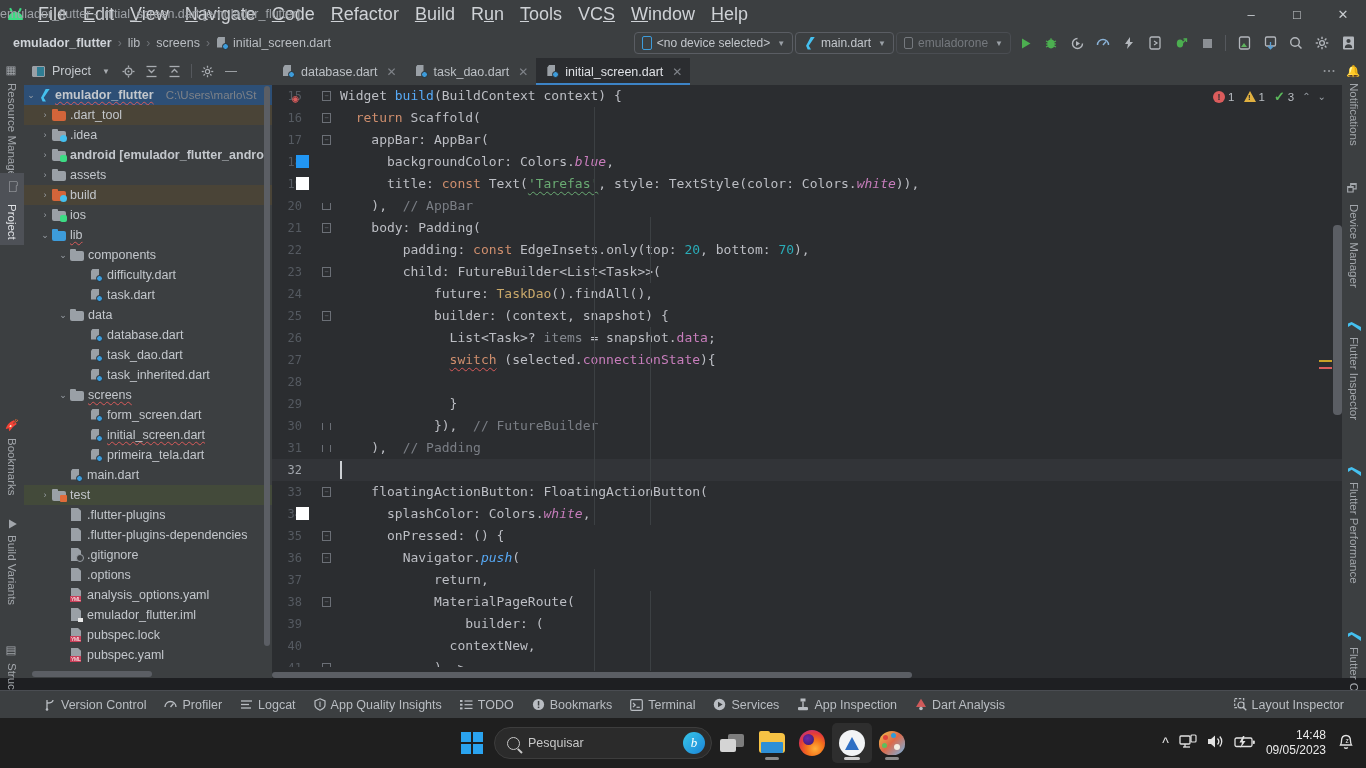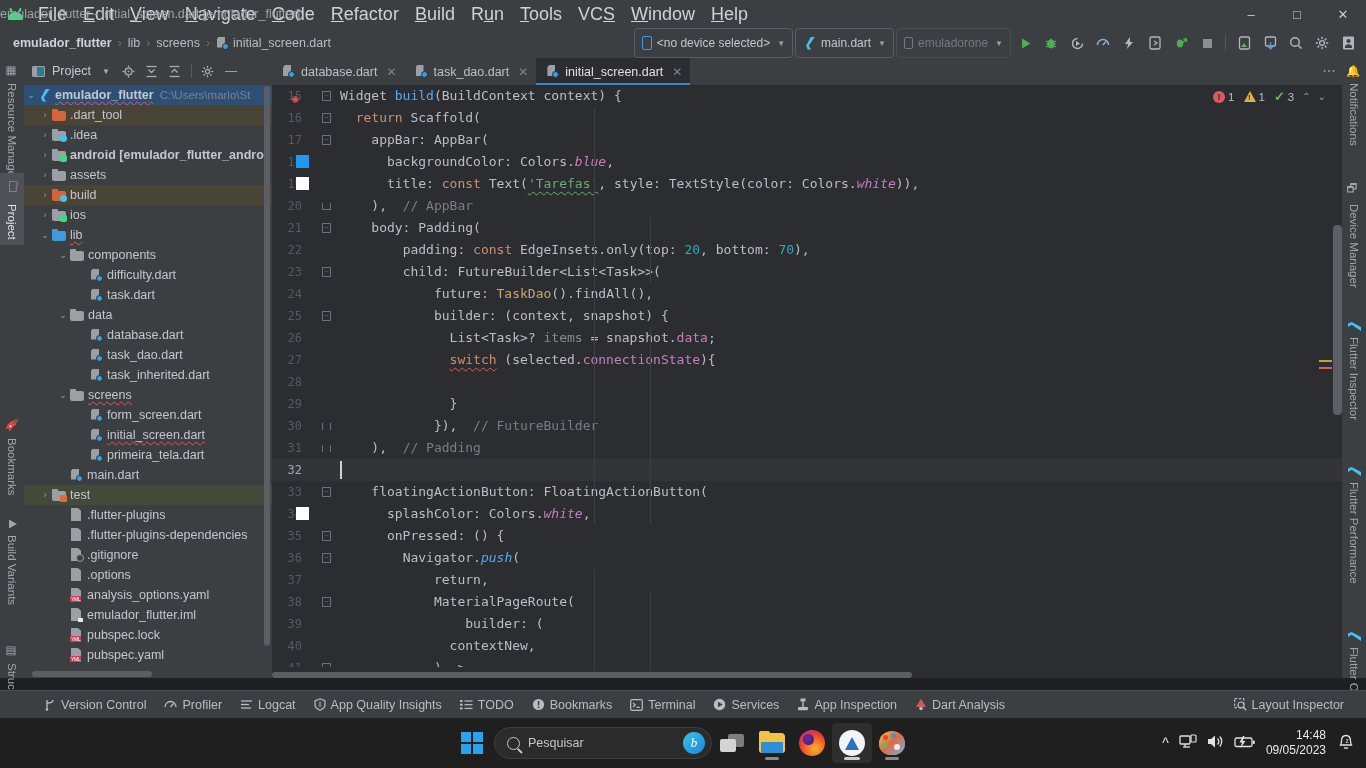--- a/index.html
+++ b/index.html
@@ -58,21 +58,21 @@
     position: absolute; left: 1px; top: 0px; width: 8px; height: 11px;
     background: #9aa0a6; clip-path: polygon(0 22%, 22% 0, 100% 0, 100% 100%, 0 100%);
   }
   .dart-ico .dot {
     position: absolute; right: 0px; bottom: 0px; width: 7px; height: 7px;
     border-radius: 50%; background: #3d9cdb; border: 1.5px solid #2b2d30;
   }
 
   .run-toolbar { margin-left: auto; display: flex; align-items: center; gap: 2px; padding-right: 6px; }
   .combo {
-    height: 30px; display: flex; align-items: center; gap: 5px;
+    height: 22px; display: flex; align-items: center; gap: 5px;
     padding: 0 7px; border: 1px solid #5a5d63; border-radius: 4px;
     background: #3c3f41; font-size: 12px; color: #c3c7cc; white-space: nowrap;
   }
   .combo.dim { color: #75797e; border-color: #4a4d52; }
   .combo .caret { font-size: 8px; color: #9aa0a6; margin-left: 2px; }
   .tb-icon {
     width: 24px; height: 24px; display: flex; align-items: center; justify-content: center;
     border-radius: 3px; color: #b3b7bc;
   }
   .tb-sep { width: 1px; height: 16px; background: #55585d; margin: 0 4px; }
@@ -130,21 +130,21 @@
   .tree { flex: 1; overflow: hidden; position: relative; background: #3c3f41; padding-top: 1px; }
   .row {
     height: 20px; display: flex; align-items: center; font-size: 12.5px;
     color: #c3c7cc; white-space: nowrap; position: relative;
   }
   .row.sel-root { background: #2d4f76; }
   .row.hl { background: #4a4437; }
   .row.hl2 { background: #434a3a; }
   .arrow { width: 14px; text-align: center; color: #9aa0a6; font-size: 9px; flex: 0 0 14px; }
   .row .lbl { margin-left: 4px; }
-  .row .path { color: #7e8288; margin-left: 6px; font-size: 11.5px; }
+  .row .path { color: #7e8288; margin-left: 12px; font-size: 11.5px; }
   .wavy { text-decoration: underline wavy #d85a5a 1px; text-underline-offset: 2px; }
   .bold { font-weight: bold; }
 
   .folder { width: 14px; height: 11px; position: relative; flex: 0 0 14px; }
   .folder .f {
     position: absolute; left: 0; top: 1px; width: 14px; height: 10px;
     background: #9aa0a6; border-radius: 1px 2px 2px 2px;
   }
   .folder .f::before {
     content: ""; position: absolute; left: 0; top: -2px; width: 6px; height: 3px;

